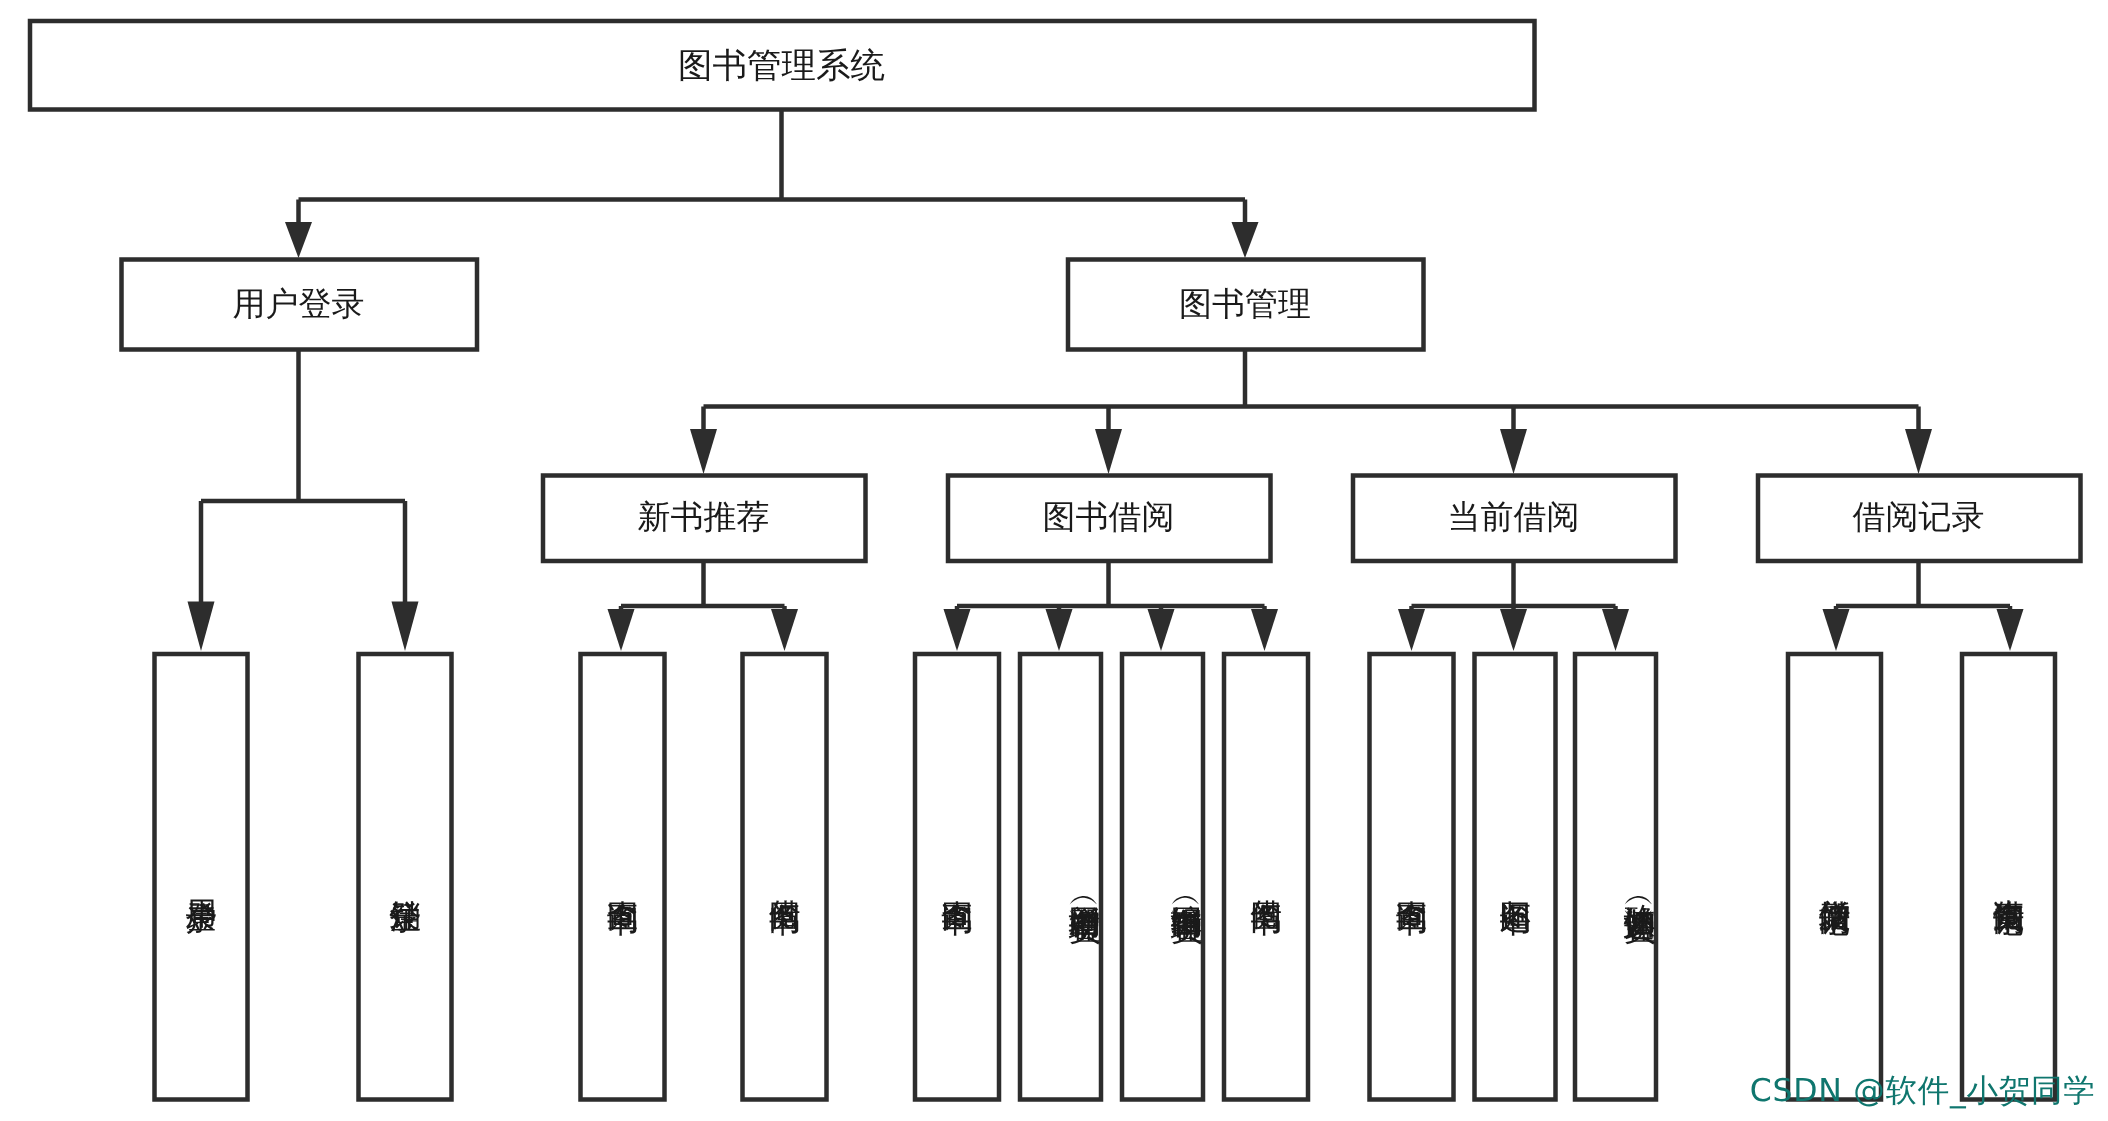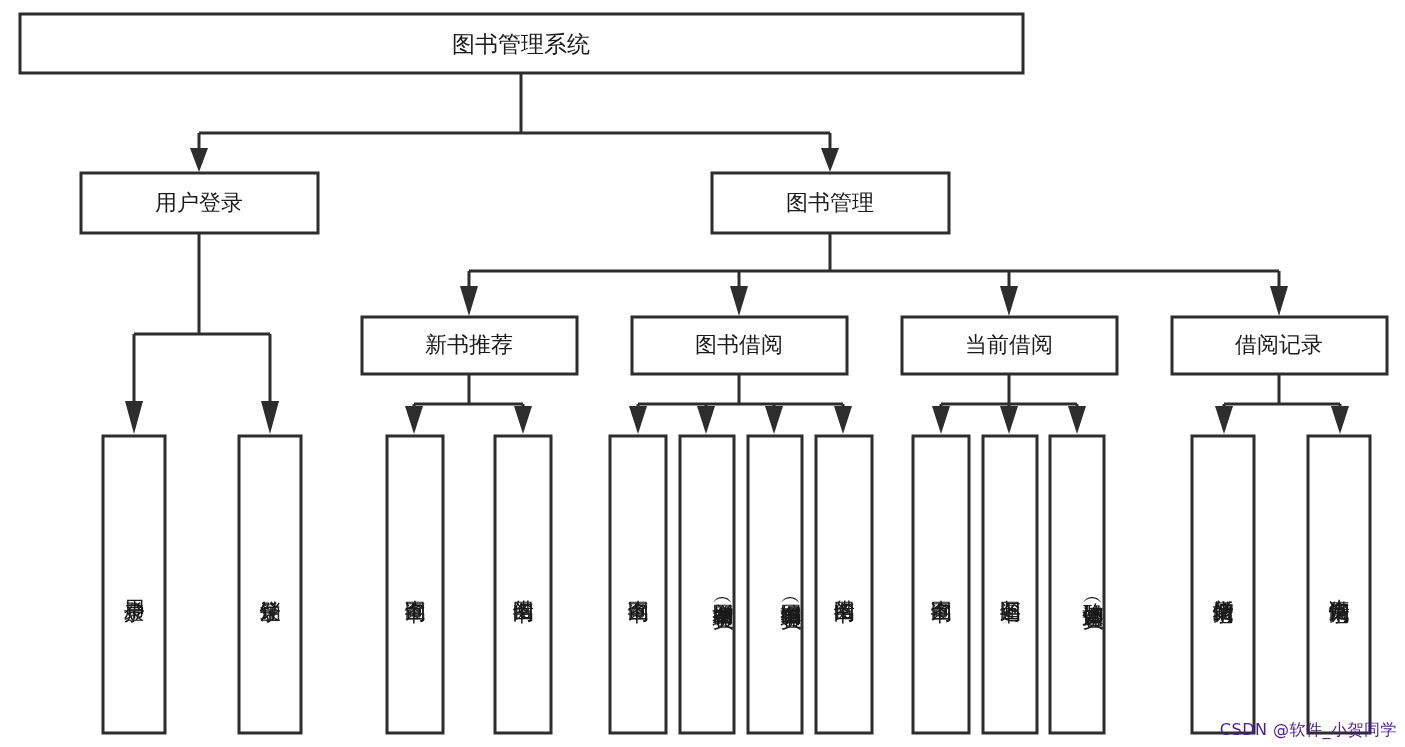--- a/index.html
+++ b/index.html
@@ -65,22 +65,22 @@
     letter-spacing: 1px;
     white-space: nowrap;
     text-align: left;
     pointer-events: none;
   }
   #watermark {
     position: absolute;
     right: 8px;
     bottom: 6px;
     font-family: "DejaVu Sans", "Liberation Sans", sans-serif;
-    font-size: 16px;
-    color: #4c1d95;
+    font-size: 21px;
+    color: #0f766e;
     letter-spacing: 0.5px;
     white-space: nowrap;
   }
 </style>
 </head>
 <body>
 
 <div id="diagram-root">
 
   <svg class="flow" viewBox="0 0 1405 747">

